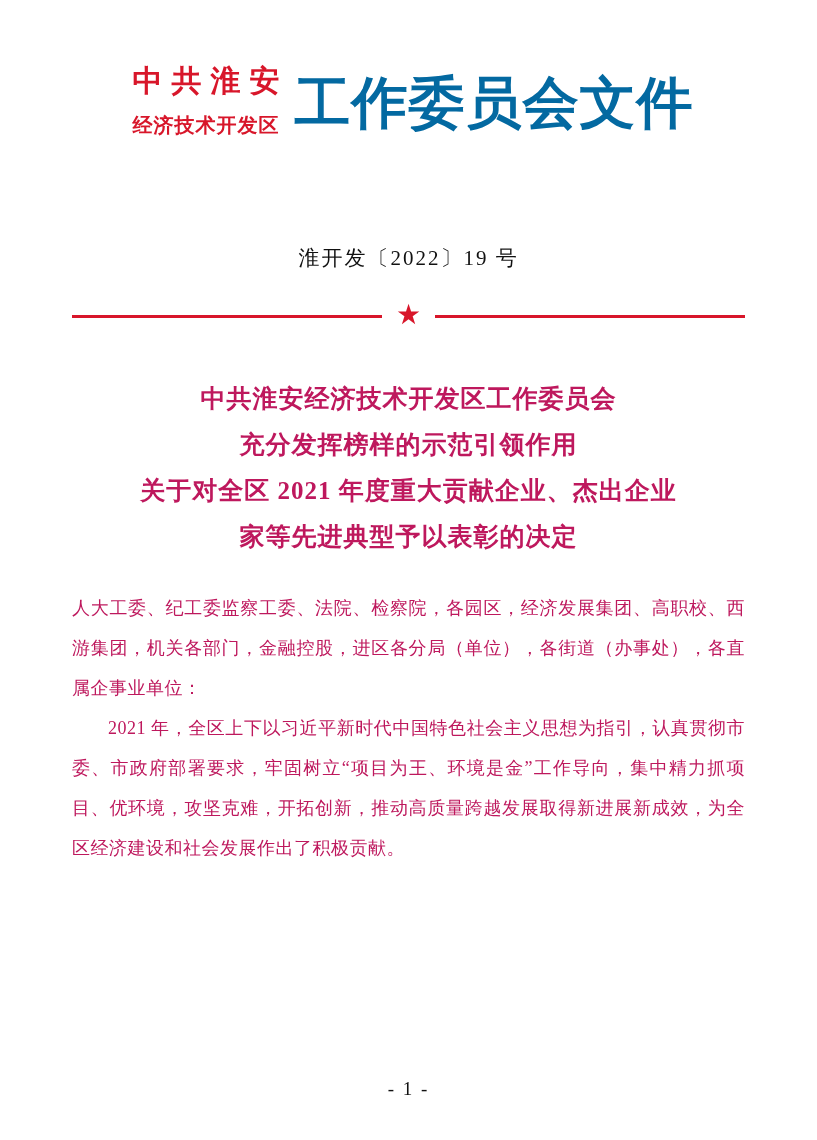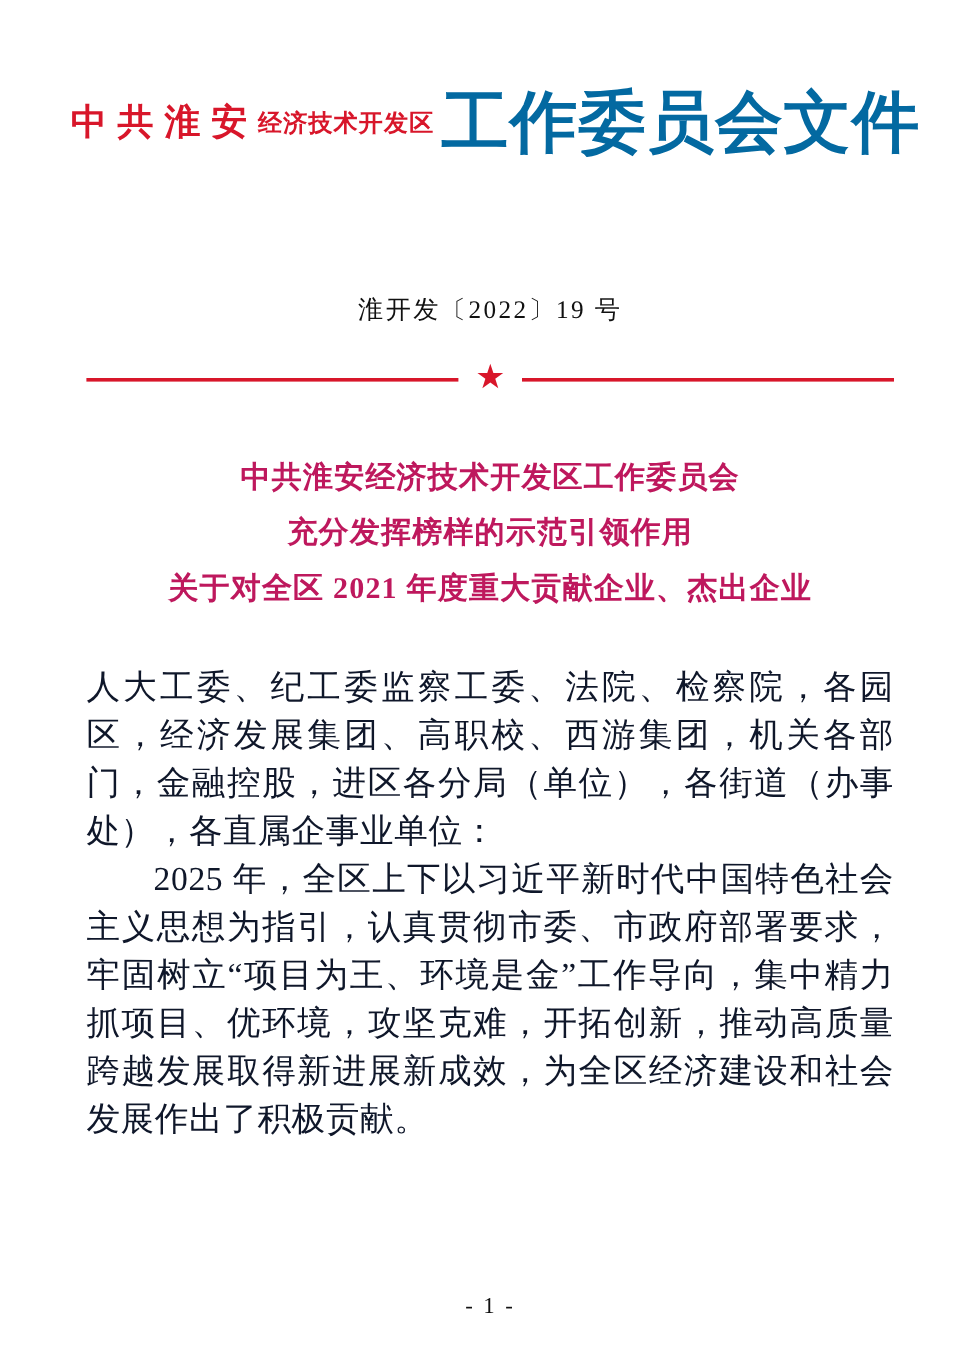--- a/index.html
+++ b/index.html
@@ -26,21 +26,21 @@
   
   .masthead {
     display: flex;
     align-items: center;
     justify-content: center;
     padding-top: 58px;
     gap: 6px;
   }
   .masthead-left {
     display: flex;
-    flex-direction: row;
+    flex-direction: column;
     justify-content: center;
     align-items: center;
     color: #d8162a;
     font-family: "Liberation Serif", "DejaVu Serif", serif;
     font-weight: bold;
   }
   .masthead-line1 {
     font-size: 30px;
     letter-spacing: 9px;
     line-height: 44px;
@@ -101,24 +101,24 @@
     font-size: 25px;
     line-height: 46px;
     letter-spacing: 1px;
   }
   .title-block .tline {
     display: block;
   }
 
   
   .body-block {
-    margin-top: 40px;
-    font-size: 28px;
+    margin-top: 28px;
+    font-size: 18px;
     line-height: 40px;
-    color: #0f172a;
+    color: #be185d;
     text-align: justify;
     text-justify: inter-ideograph;
     letter-spacing: 0.5px;
   }
   .body-block p {
     margin: 0;
   }
   .body-block p.indent {
     text-indent: 2em;
   }
@@ -153,22 +153,23 @@
   <div class="red-rule">
     <div class="bar"></div>
     <div class="star">★</div>
     <div class="bar"></div>
   </div>
 
   <div class="title-block">
     <span class="tline">中共淮安经济技术开发区工作委员会</span>
     <span class="tline">充分发挥榜样的示范引领作用</span>
     <span class="tline">关于对全区 2021 年度重大贡献企业、杰出企业</span>
+    <span class="tline">家等先进典型予以表彰的决定</span>
   </div>
 
   <div class="body-block">
     <p>人大工委、纪工委监察工委、法院、检察院，各园区，经济发展集团、高职校、西游集团，机关各部门，金融控股，进区各分局（单位），各街道（办事处），各直属企事业单位：</p>
-    <p class="indent">2025 年，全区上下以习近平新时代中国特色社会主义思想为指引，认真贯彻市委、市政府部署要求，牢固树立“项目为王、环境是金”工作导向，集中精力抓项目、优环境，攻坚克难，开拓创新，推动高质量跨越发展取得新进展新成效，为全区经济建设和社会发展作出了积极贡献。</p>
+    <p class="indent">2021 年，全区上下以习近平新时代中国特色社会主义思想为指引，认真贯彻市委、市政府部署要求，牢固树立“项目为王、环境是金”工作导向，集中精力抓项目、优环境，攻坚克难，开拓创新，推动高质量跨越发展取得新进展新成效，为全区经济建设和社会发展作出了积极贡献。</p>
   </div>
 
   <div class="page-footer">- 1 -</div>
 
 </div>
 
 </body></html>

